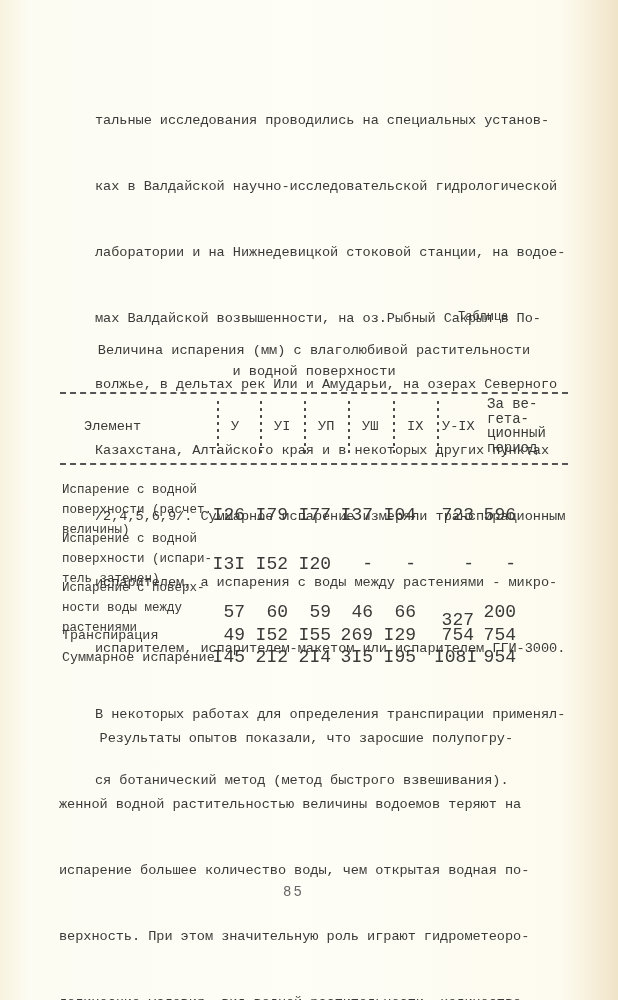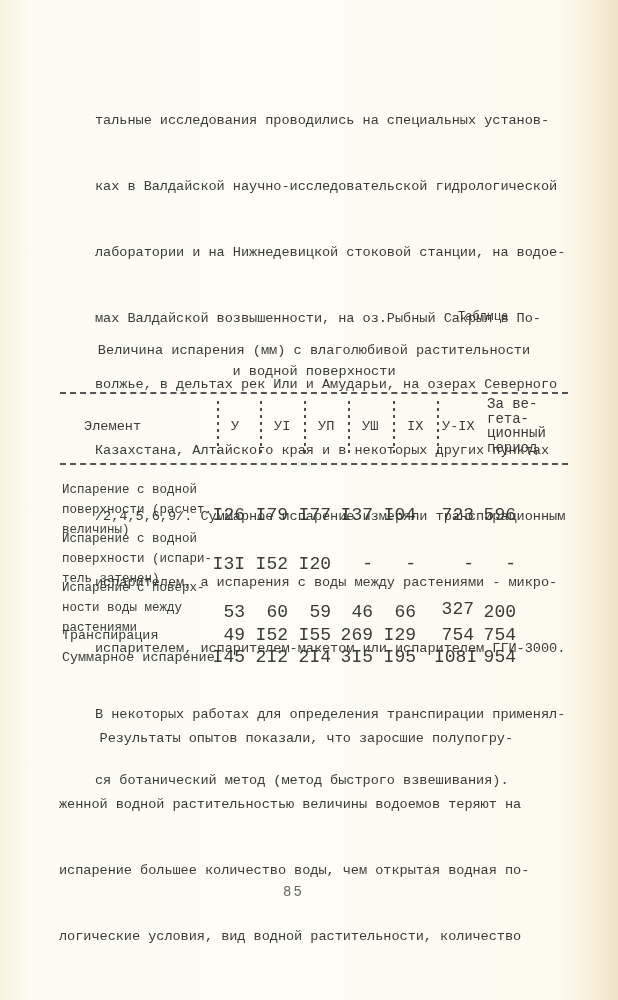--- a/index.html
+++ b/index.html
@@ -109,26 +109,26 @@
       <span class="v" style="left:229px; top:25px">I20</span>
       <span class="v" style="left:271px; top:25px">-</span>
       <span class="v" style="left:314px; top:25px">-</span>
       <span class="v" style="left:372px; top:25px">-</span>
       <span class="v" style="left:414px; top:25px">-</span>
     </div>
     <div class="row" style="top:104px">
       <span class="lbl">Испарение с поверх-
 ности воды между
 растениями</span>
-      <span class="v" style="left:143px; top:24px">53</span>
+      <span class="v" style="left:143px; top:24px">57</span>
       <span class="v" style="left:186px; top:24px">60</span>
       <span class="v" style="left:229px; top:24px">59</span>
       <span class="v" style="left:271px; top:24px">46</span>
       <span class="v" style="left:314px; top:24px">66</span>
-      <span class="v" style="left:372px; top:21px">327</span>
+      <span class="v" style="left:372px; top:32px">327</span>
       <span class="v" style="left:414px; top:24px">200</span>
     </div>
     <div class="row" style="top:152px">
       <span class="lbl" style="font-size:13.4px">Транспирация</span>
       <span class="v" style="left:143px; top:-1px">49</span>
       <span class="v" style="left:186px; top:-1px">I52</span>
       <span class="v" style="left:229px; top:-1px">I55</span>
       <span class="v" style="left:271px; top:-1px">269</span>
       <span class="v" style="left:314px; top:-1px">I29</span>
       <span class="v" style="left:372px; top:-1px">754</span>
@@ -143,18 +143,19 @@
       <span class="v" style="left:314px; top:-1px">I95</span>
       <span class="v" style="left:372px; top:-1px">I08I</span>
       <span class="v" style="left:414px; top:-1px">954</span>
     </div>
   </div>
 
   <div class="para p2">
     <div>     Результаты опытов показали, что заросшие полупогру-</div>
     <div>женной водной растительностью величины водоемов теряют на</div>
     <div>испарение большее количество воды, чем открытая водная по-</div>
+    <div>верхность. При этом значительную роль играют гидрометеоро-</div>
     <div>логические условия, вид водной растительности, количество</div>
     
   </div>
 
   <div class="pagenum">85</div>
 </div>
 
 </body></html>

